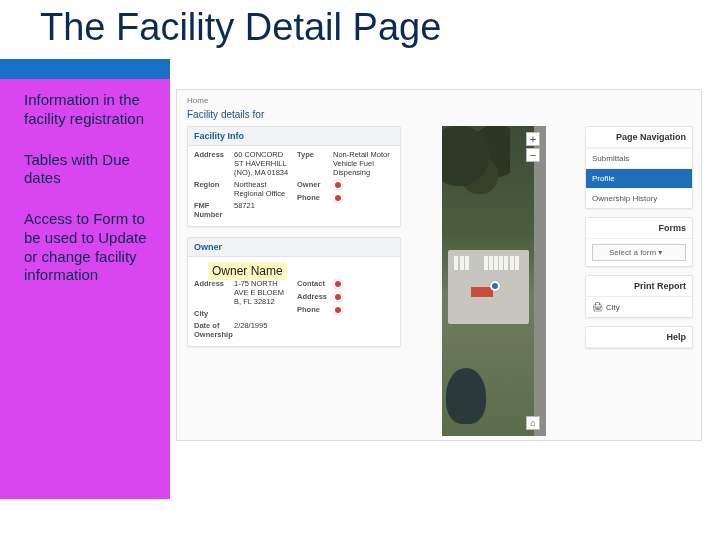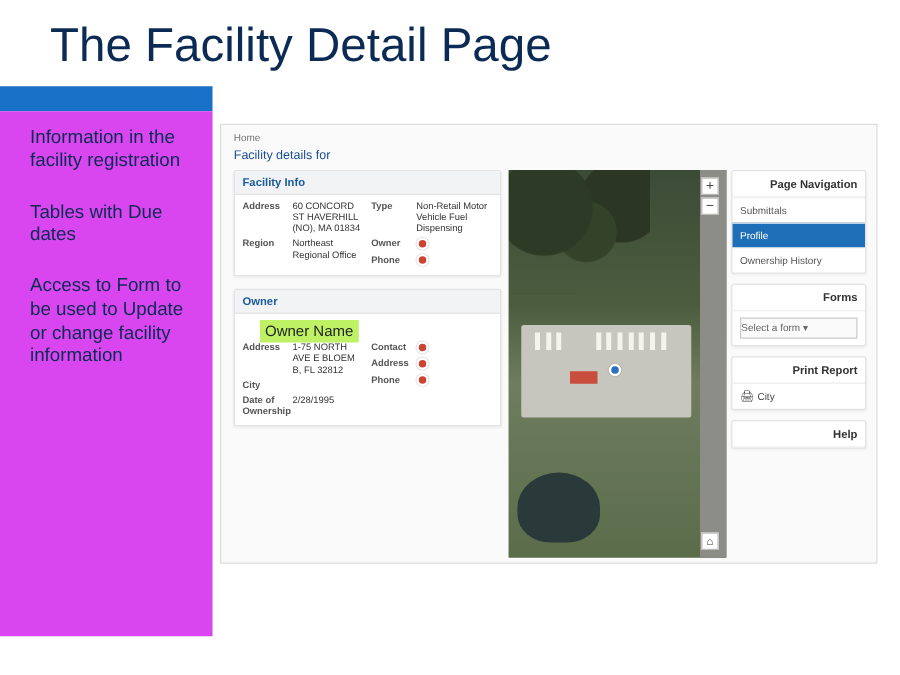--- a/index.html
+++ b/index.html
@@ -1,57 +1,57 @@
 <!DOCTYPE html>
 <html><head>
 <meta charset="utf-8">
 <style>
   * { box-sizing: border-box; margin: 0; padding: 0; }
   html, body { width: 720px; height: 540px; font-family: Arial, Helvetica, sans-serif; background: #fff; }
   .slide { width: 720px; height: 540px; position: relative; overflow: hidden; }
-  .title { font-size: 38px; color: #0b2b54; padding: 16px 0 10px 40px; font-weight: 400; }
+  .title { font-size: 38px; color: #0b2b54; padding: 6px 0 10px 40px; font-weight: 400; }
   .accent { height: 20px; width: 720px; display: flex; }
   .accent .blue { background: #1870c7; width: 170px; height: 100%; }
   .body-row { display: flex; height: 420px; }
   .left-col { width: 170px; background: #d946ef; padding: 12px 14px 0 24px; color: #0b2b54; font-size: 15px; line-height: 1.25; }
   .left-col .block { margin-bottom: 22px; }
   .right-col { flex: 1; position: relative; padding: 10px 18px 0 6px; }
 
   .browser { border: 1px solid #ddd; background: #fafafa; height: 352px; position: relative; overflow: hidden; font-size: 8px; color: #333; }
   .bc-wrap { padding: 6px 10px 2px 10px; font-size: 8px; color: #777; }
   .bc-title { font-size: 10px; color: #1a4d8f; padding: 2px 10px 6px 10px; }
-  .content-row { display: flex; height: 310px; }
+  .content-row { display: flex; height: 310px; gap: 35px; }
   .center-pane { width: 230px; padding: 0 6px 0 10px; }
   .panel { background: #fff; border: 1px solid #e3e3e3; border-radius: 2px; margin-bottom: 10px; box-shadow: 0 1px 2px rgba(0,0,0,.05); }
   .panel-hd { background: #f2f3f4; color: #1a5a9e; font-weight: bold; padding: 4px 6px; font-size: 9px; border-bottom: 1px solid #e3e3e3; }
   .panel-bd { padding: 4px 6px; }
   .kv { display: flex; font-size: 7.5px; margin-bottom: 3px; }
   .kv .k { width: 40px; color: #555; font-weight: bold; }
   .kv .k2 { width: 36px; color: #555; font-weight: bold; }
   .kv .v { flex: 1; color: #333; }
-  .owner-overlay { position: absolute; background: #bef264; font-size: 12px; color: #222; padding: 2px 4px; }
+  .owner-overlay { position: absolute; background: #fef9c3; font-size: 12px; color: #222; padding: 2px 4px; }
 
   .aerial { flex: 1; position: relative; background: #566a4c; }
   .aerial .grass { position: absolute; inset: 0; background: linear-gradient(180deg,#3c4b36 0%,#4c5d3f 35%,#6d7d5d 55%,#5b6c4b 100%); }
   .aerial .trees1 { position: absolute; top: 0; left: 0; width: 65%; height: 32%; background: radial-gradient(circle at 25% 30%, #2d3a26 0 35%, transparent 36%), radial-gradient(circle at 55% 50%, #334229 0 30%, transparent 31%), radial-gradient(circle at 80% 25%, #2c3723 0 28%, transparent 29%); }
   .aerial .road { position: absolute; right: 0; top: 0; bottom: 0; width: 12%; background: #8d8d88; }
   .aerial .lot { position: absolute; left: 6%; top: 40%; width: 78%; height: 24%; background: #c6c6be; border-radius: 2px; }
   .aerial .truck { position: absolute; width: 4px; height: 14px; background: #f4f4ef; top: 42%; }
   .aerial .bldg { position: absolute; left: 28%; top: 52%; width: 22px; height: 10px; background: #c94d3d; }
   .aerial .pond { position: absolute; left: 4%; bottom: 4%; width: 38%; height: 18%; background: #2a3a3a; border-radius: 50% 50% 40% 40%; }
   .aerial .zoom { position: absolute; right: 6px; top: 6px; width: 14px; }
   .aerial .zoom div { width: 14px; height: 14px; background: #fff; color: #444; border: 1px solid #bbb; font-size: 11px; line-height: 12px; text-align: center; margin-bottom: 2px; cursor: pointer; }
   .aerial .home-btn { position: absolute; right: 6px; bottom: 6px; width: 14px; height: 14px; background: #fff; border: 1px solid #bbb; font-size: 9px; line-height: 12px; text-align: center; cursor: pointer; }
 
   .sidebar { width: 120px; padding: 0 8px 0 4px; }
   .sb-panel { background: #fff; border: 1px solid #e3e3e3; border-radius: 2px; margin-bottom: 8px; box-shadow: 0 1px 2px rgba(0,0,0,.05); }
   .sb-hd { font-size: 9px; font-weight: bold; padding: 5px 6px; color: #333; border-bottom: 1px solid #eee; text-align: right; }
   .sb-item { font-size: 8px; padding: 5px 6px; color: #555; border-top: 1px solid #f2f2f2; cursor: pointer; }
   .sb-item.active { background: #1e6fb8; color: #fff; }
-  .sb-select { width: 100%; font-size: 8px; border: 1px solid #ccc; background: #fafafa; padding: 3px 0; color: #666; }
+  .sb-select { width: 100%; font-size: 8px; border: 1px solid #ccc; background: #fafafa; padding: 3px 16px; color: #666; }
   .sb-print { font-size: 8px; padding: 5px 6px; color: #444; cursor: pointer; }
   .sb-print::before { content: "🖨 "; font-size: 9px; }
 
   .marker { width: 10px; height: 10px; border-radius: 50%; border: 2px solid #fff; display: inline-block; box-shadow: 0 0 1px #0006; vertical-align: middle; margin-right: 3px; }
   .m-blue { background: #2b6fbf; }
   .m-red { background: #c43; }
 </style>
 </head>
 <body>
 
@@ -81,20 +81,24 @@
               <div class="panel-hd">Facility Info</div>
               <div class="panel-bd" style="display:flex; gap:6px;">
                 <div style="flex:1;">
                   <div class="kv">
                       <div class="k">Address</div>
                       <div class="v">60 CONCORD ST HAVERHILL (NO), MA 01834</div>
                     </div>
                   <div class="kv">
                       <div class="k">Region</div>
                       <div class="v">Northeast Regional Office</div>
+                    </div>
+                  <div class="kv">
+                      <div class="k">FMF Number</div>
+                      <div class="v">58721</div>
                     </div>
                 </div>
                 <div style="flex:1;">
                   <div class="kv">
                       <div class="k2">Type</div>
                       <div class="v">Non-Retail Motor Vehicle Fuel Dispensing</div>
                     </div>
                   <div class="kv">
                       <div class="k2">Owner</div>
                       <div class="v"><span class="marker m-red"></span></div>

